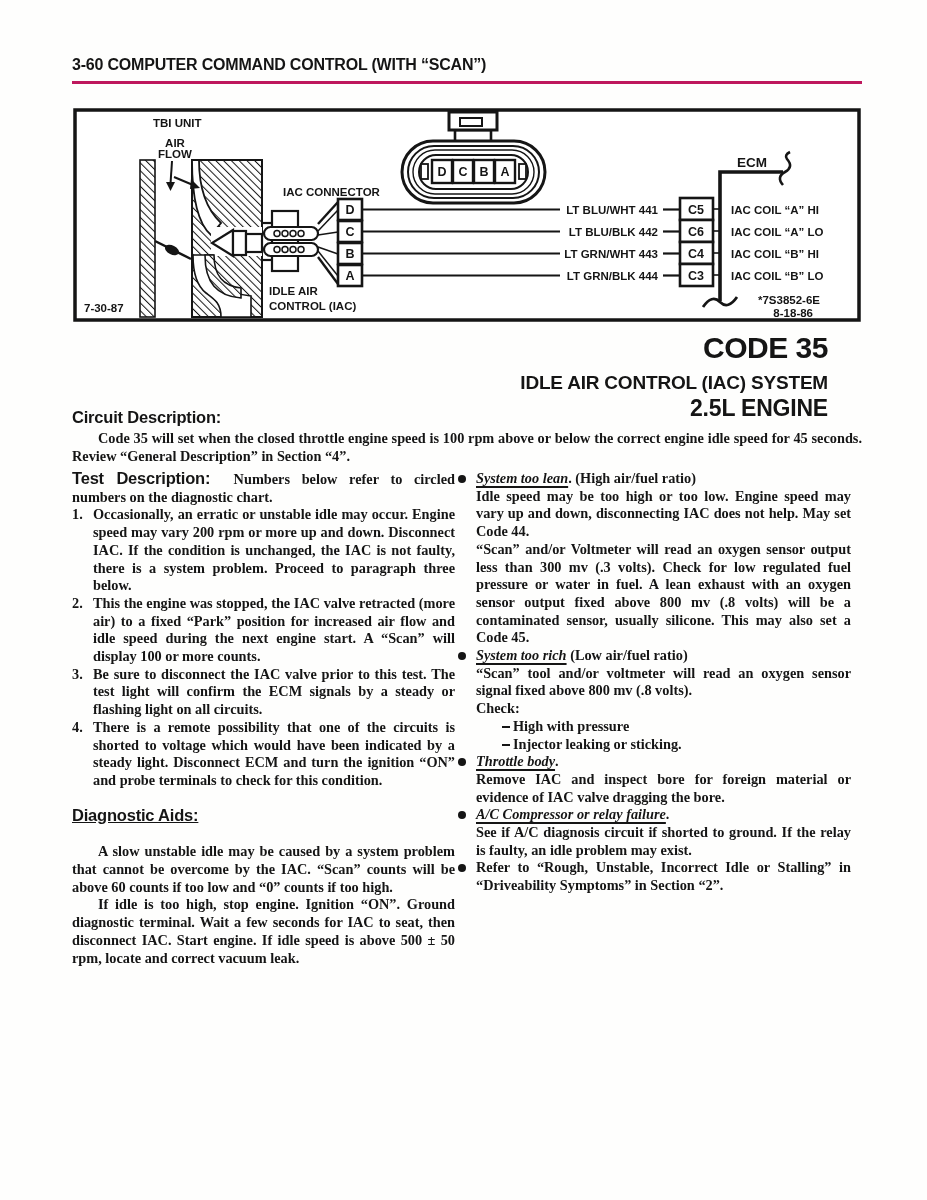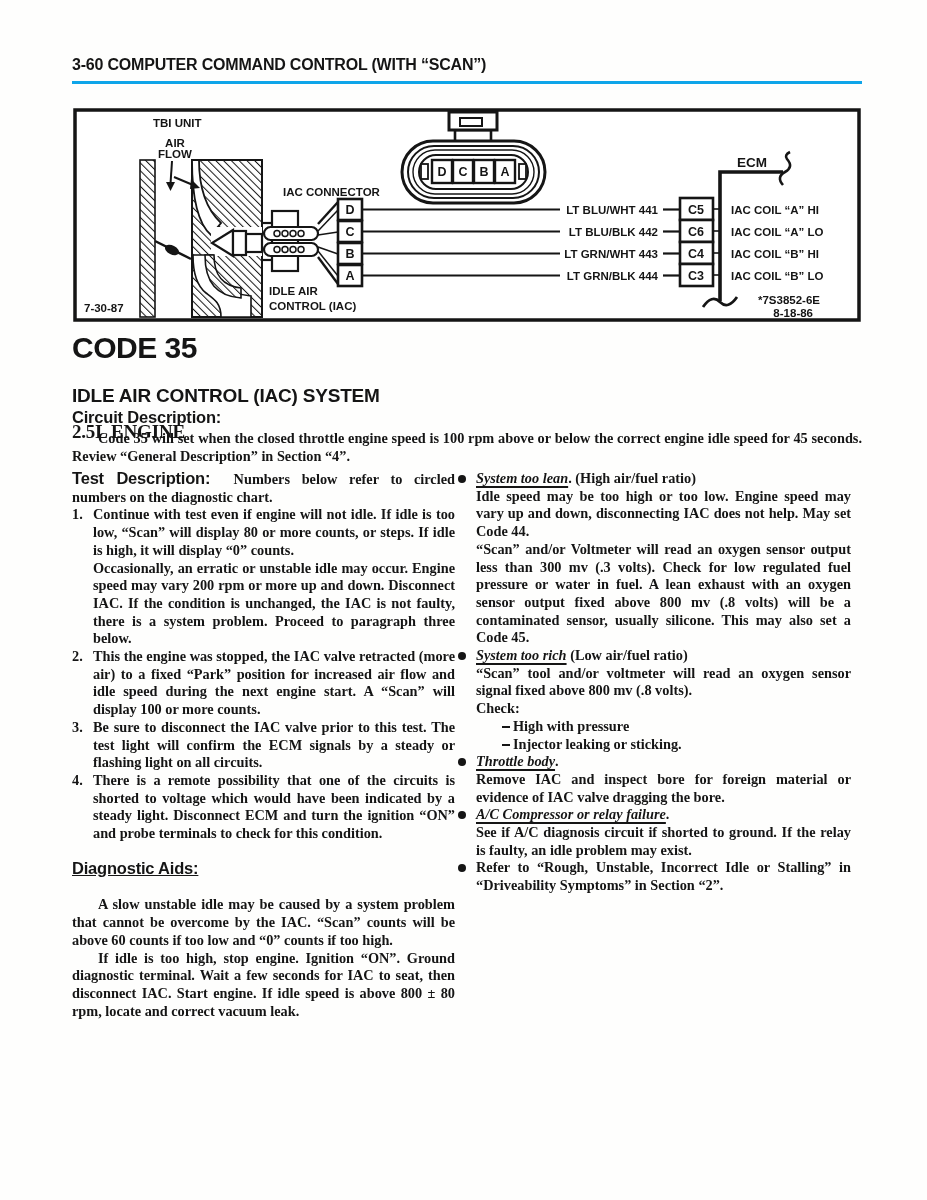--- a/index.html
+++ b/index.html
@@ -5,38 +5,38 @@
   * { margin:0; padding:0; box-sizing:border-box; }
   html,body { background:#ffffff; }
   body { width:927px; height:1200px; position:relative; color:#151515;
          font-family:"Liberation Serif", serif; }
   .page { position:absolute; inset:0; background:#fefefd; }
 
   
   .hdr { position:absolute; left:72px; top:56px; width:790px;
          font-family:"Liberation Sans", sans-serif; font-weight:bold;
          font-size:16px; letter-spacing:-0.2px;
-         border-bottom:3px solid #0ea5e9; padding-bottom:7px; }
+         border-bottom:3px solid #be185d; padding-bottom:7px; }
 
   
   .diagram { position:absolute; left:72px; top:107px; width:790px; height:216px; }
   .diagram svg { position:absolute; inset:0; }
   svg text { font-family:"Liberation Sans", sans-serif; font-weight:bold;
              fill:#151515; }
   .dlbl  { font-size:11.5px; }
   .dpin  { font-size:12.5px; }
   .decm  { font-size:13.5px; }
 
   
   .titleblock { position:absolute; left:72px; top:331px; width:756px;
-                text-align:left; font-family:"Liberation Sans", sans-serif;
+                text-align:right; font-family:"Liberation Sans", sans-serif;
                 font-weight:bold; }
   .code-title   { font-size:30px; letter-spacing:-0.5px; }
-  .system-title { font-size:19px; margin-top:20px; letter-spacing:-0.2px; }
-  .engine-title { font-size:19px; margin-top:14px; letter-spacing:-0.2px;font-family:Liberation Serif, serif; }
+  .system-title { font-size:19px; margin-top:7px; letter-spacing:-0.2px; }
+  .engine-title { font-size:23px; margin-top:1px; letter-spacing:-0.2px; }
 
   
   h3 { font-family:"Liberation Sans", sans-serif; font-size:16.5px;
        font-weight:bold; letter-spacing:-0.2px; }
   .body-txt { font-size:14.3px; font-weight:bold; line-height:17.7px; }
   .just { text-align:justify; }
   .indent { text-indent:26px; }
   .inline-h { font-family:"Liberation Sans", sans-serif; font-size:16.5px;
               letter-spacing:-0.2px; }
 
@@ -225,21 +225,20 @@
   </div>
 
   <div class="cols">
 
     <div class="col-left body-txt">
       <p class="just"><span class="inline-h">Test Description:</span>&nbsp; <span>Numbers below refer to circled numbers on the diagnostic chart.</span></p>
 
       <div class="nitem">
         <span class="nnum">1.</span>
         <div class="nbody">
-          <p class="just">Continue with test even if engine will not idle.  If idle is too low, “Scan” will display 80 or more counts, or steps.  If idle is high, it will display “0” counts.</p>
           <p class="just">Occasionally, an erratic or unstable idle may occur. Engine speed may vary 200 rpm or more up and down.  Disconnect IAC.  If the condition is unchanged, the IAC is not faulty,  there is a system problem.  Proceed to paragraph three below.</p>
         </div>
       </div>
       <div class="nitem">
         <span class="nnum">2.</span>
         <div class="nbody">
             <p class="just">This the engine was stopped, the IAC valve retracted (more air) to a fixed “Park” position for increased air flow and idle speed during the next engine start.  A “Scan” will display 100 or more counts.</p>
           </div>
       </div>
       <div class="nitem">
@@ -250,21 +249,21 @@
       </div>
       <div class="nitem">
         <span class="nnum">4.</span>
         <div class="nbody">
             <p class="just">There is a remote possibility that one of the circuits is shorted to voltage which would have been indicated by a steady light.  Disconnect ECM and turn the ignition “ON” and probe terminals to check for this condition.</p>
           </div>
       </div>
 
       <h3 class="aids-h">Diagnostic Aids:</h3>
       <p class="just indent">A slow unstable idle may be caused by a system problem that cannot be overcome by the IAC.  “Scan” counts will be above 60 counts if too low and “0” counts if too high.</p>
-      <p class="just indent">If idle is too high, stop engine.  Ignition “ON”. Ground diagnostic terminal.  Wait a few seconds for IAC to seat, then disconnect IAC.  Start engine.  If idle speed is above 800 ± 80 rpm, locate and correct vacuum leak.</p>
+      <p class="just indent">If idle is too high, stop engine.  Ignition “ON”. Ground diagnostic terminal.  Wait a few seconds for IAC to seat, then disconnect IAC.  Start engine.  If idle speed is above 500 ± 50 rpm, locate and correct vacuum leak.</p>
     </div>
 
     <div class="col-right body-txt">
 
       <div class="bullet">
         <span class="dot"></span>
         <p class="just"><span class="u">System too lean</span><span>. (High air/fuel ratio)</span></p>
         <p class="just">Idle speed may be too high or too low.  Engine speed may vary up and down, disconnecting IAC does not help.  May set Code 44.</p>
         <p class="just">“Scan” and/or Voltmeter will read an oxygen sensor output less than 300 mv (.3 volts).  Check for low regulated fuel pressure or water in fuel.  A lean exhaust with an oxygen sensor output fixed above 800 mv (.8 volts) will be a contaminated sensor, usually silicone.  This may also set a Code 45.</p>
       </div>

